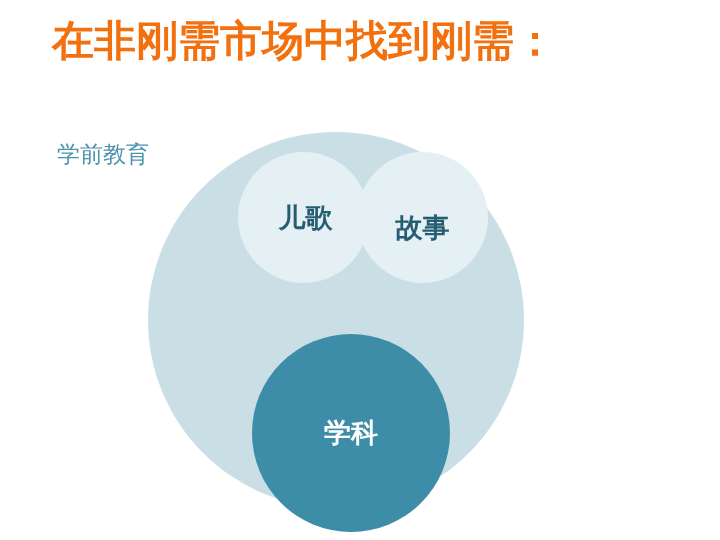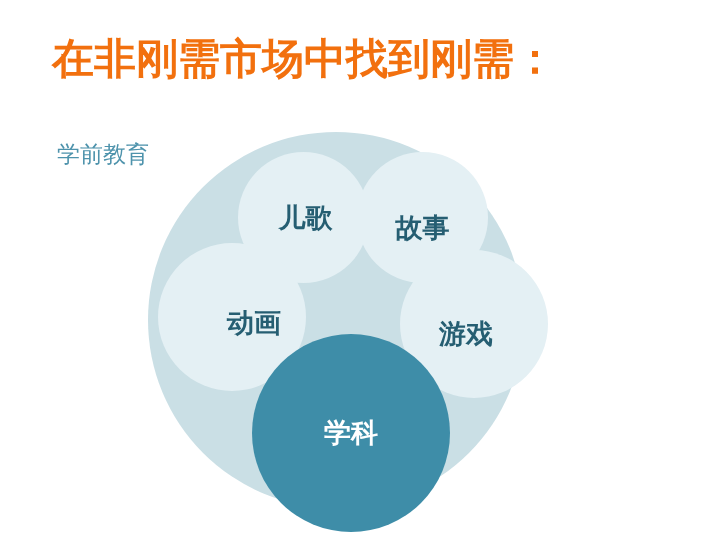--- a/index.html
+++ b/index.html
@@ -21,21 +21,21 @@
     top: 0;
     width: 720px;
     height: 540px;
     background: #FFFFFF;
   }
 
   
   .slide-title {
     position: absolute;
     left: 52px;
-    top: 32px;
+    top: 14px;
     width: 640px;
     font-size: 42px;
     font-weight: bold;
     line-height: 54px;
     letter-spacing: 0px;
     color: #F2700E;
     white-space: nowrap;
   }
 
   
@@ -159,27 +159,21 @@
     <div class="outer-circle"></div>
 
     <div class="petal petal-0">
       <span class="petal-label">儿歌</span>
     </div>
 
     <div class="petal petal-1">
       <span class="petal-label">故事</span>
     </div>
 
-    <div class="petal petal-2">
-      <span class="petal-label">动画</span>
-    </div>
 
-    <div class="petal petal-3">
-      <span class="petal-label">游戏</span>
-    </div>
 
     <div class="core-circle">
       <span class="core-line">学科</span>
     </div>
 
   </div>
 
 </div>
 
 </body></html>

